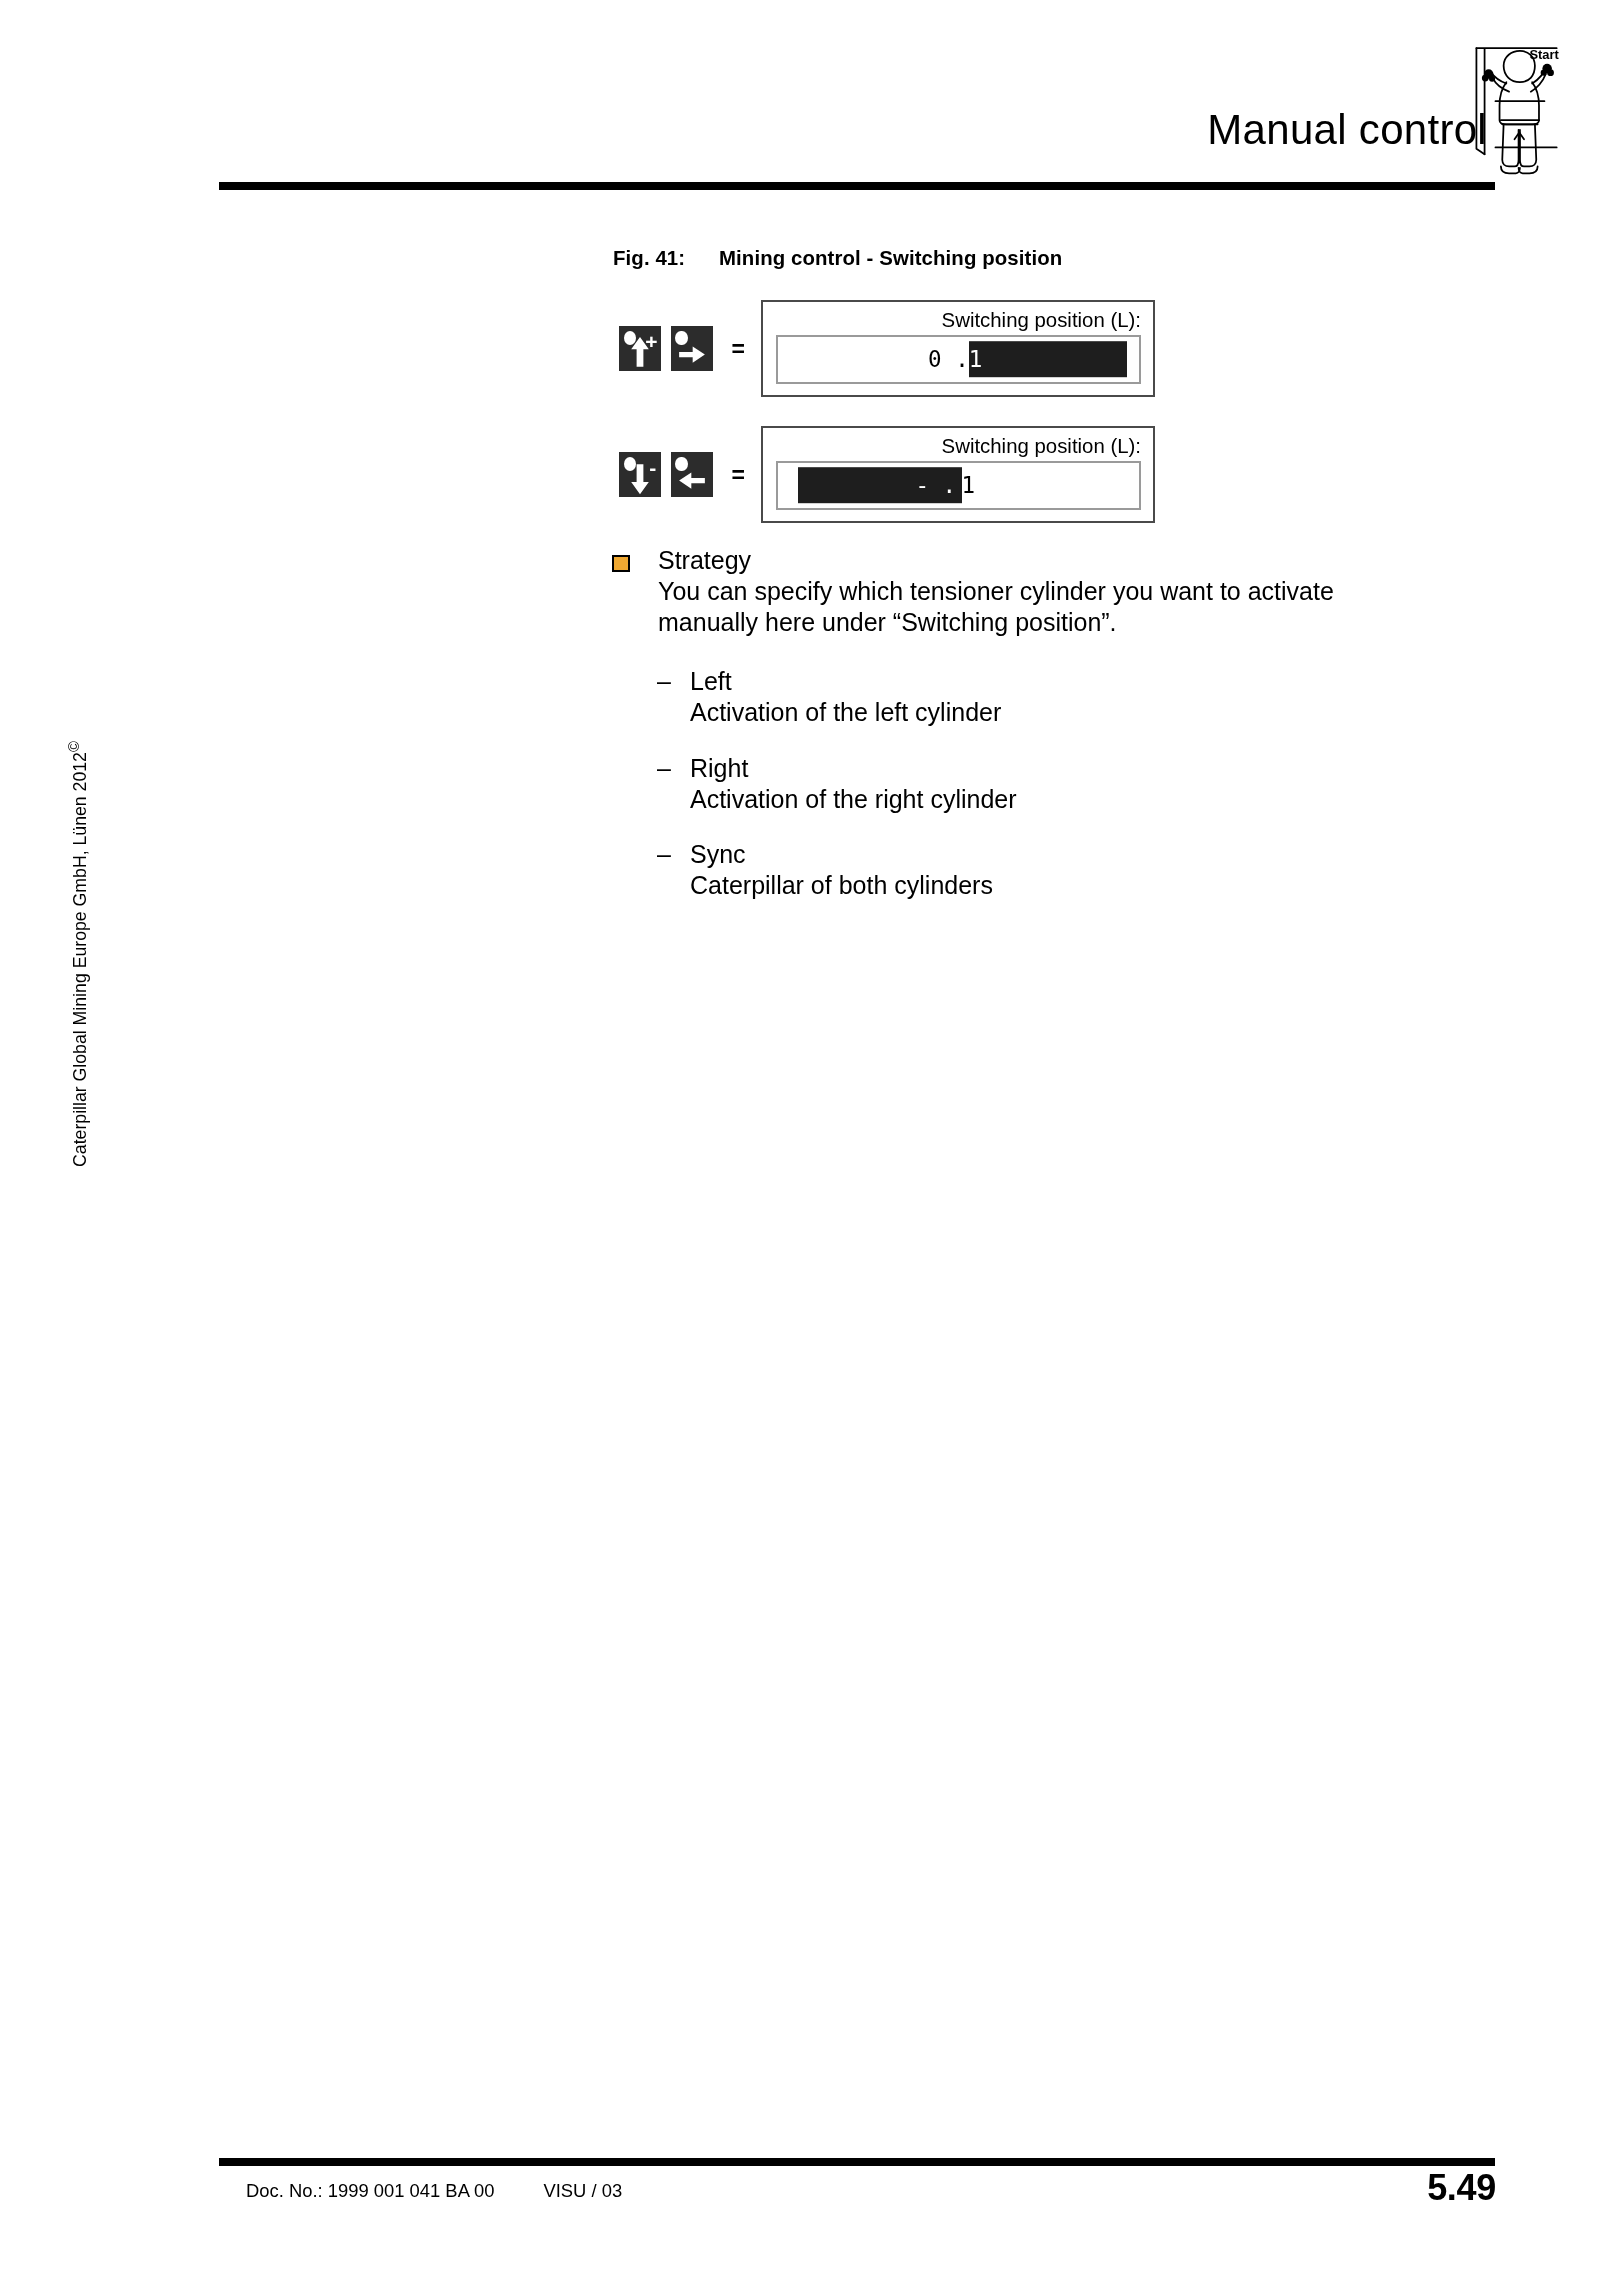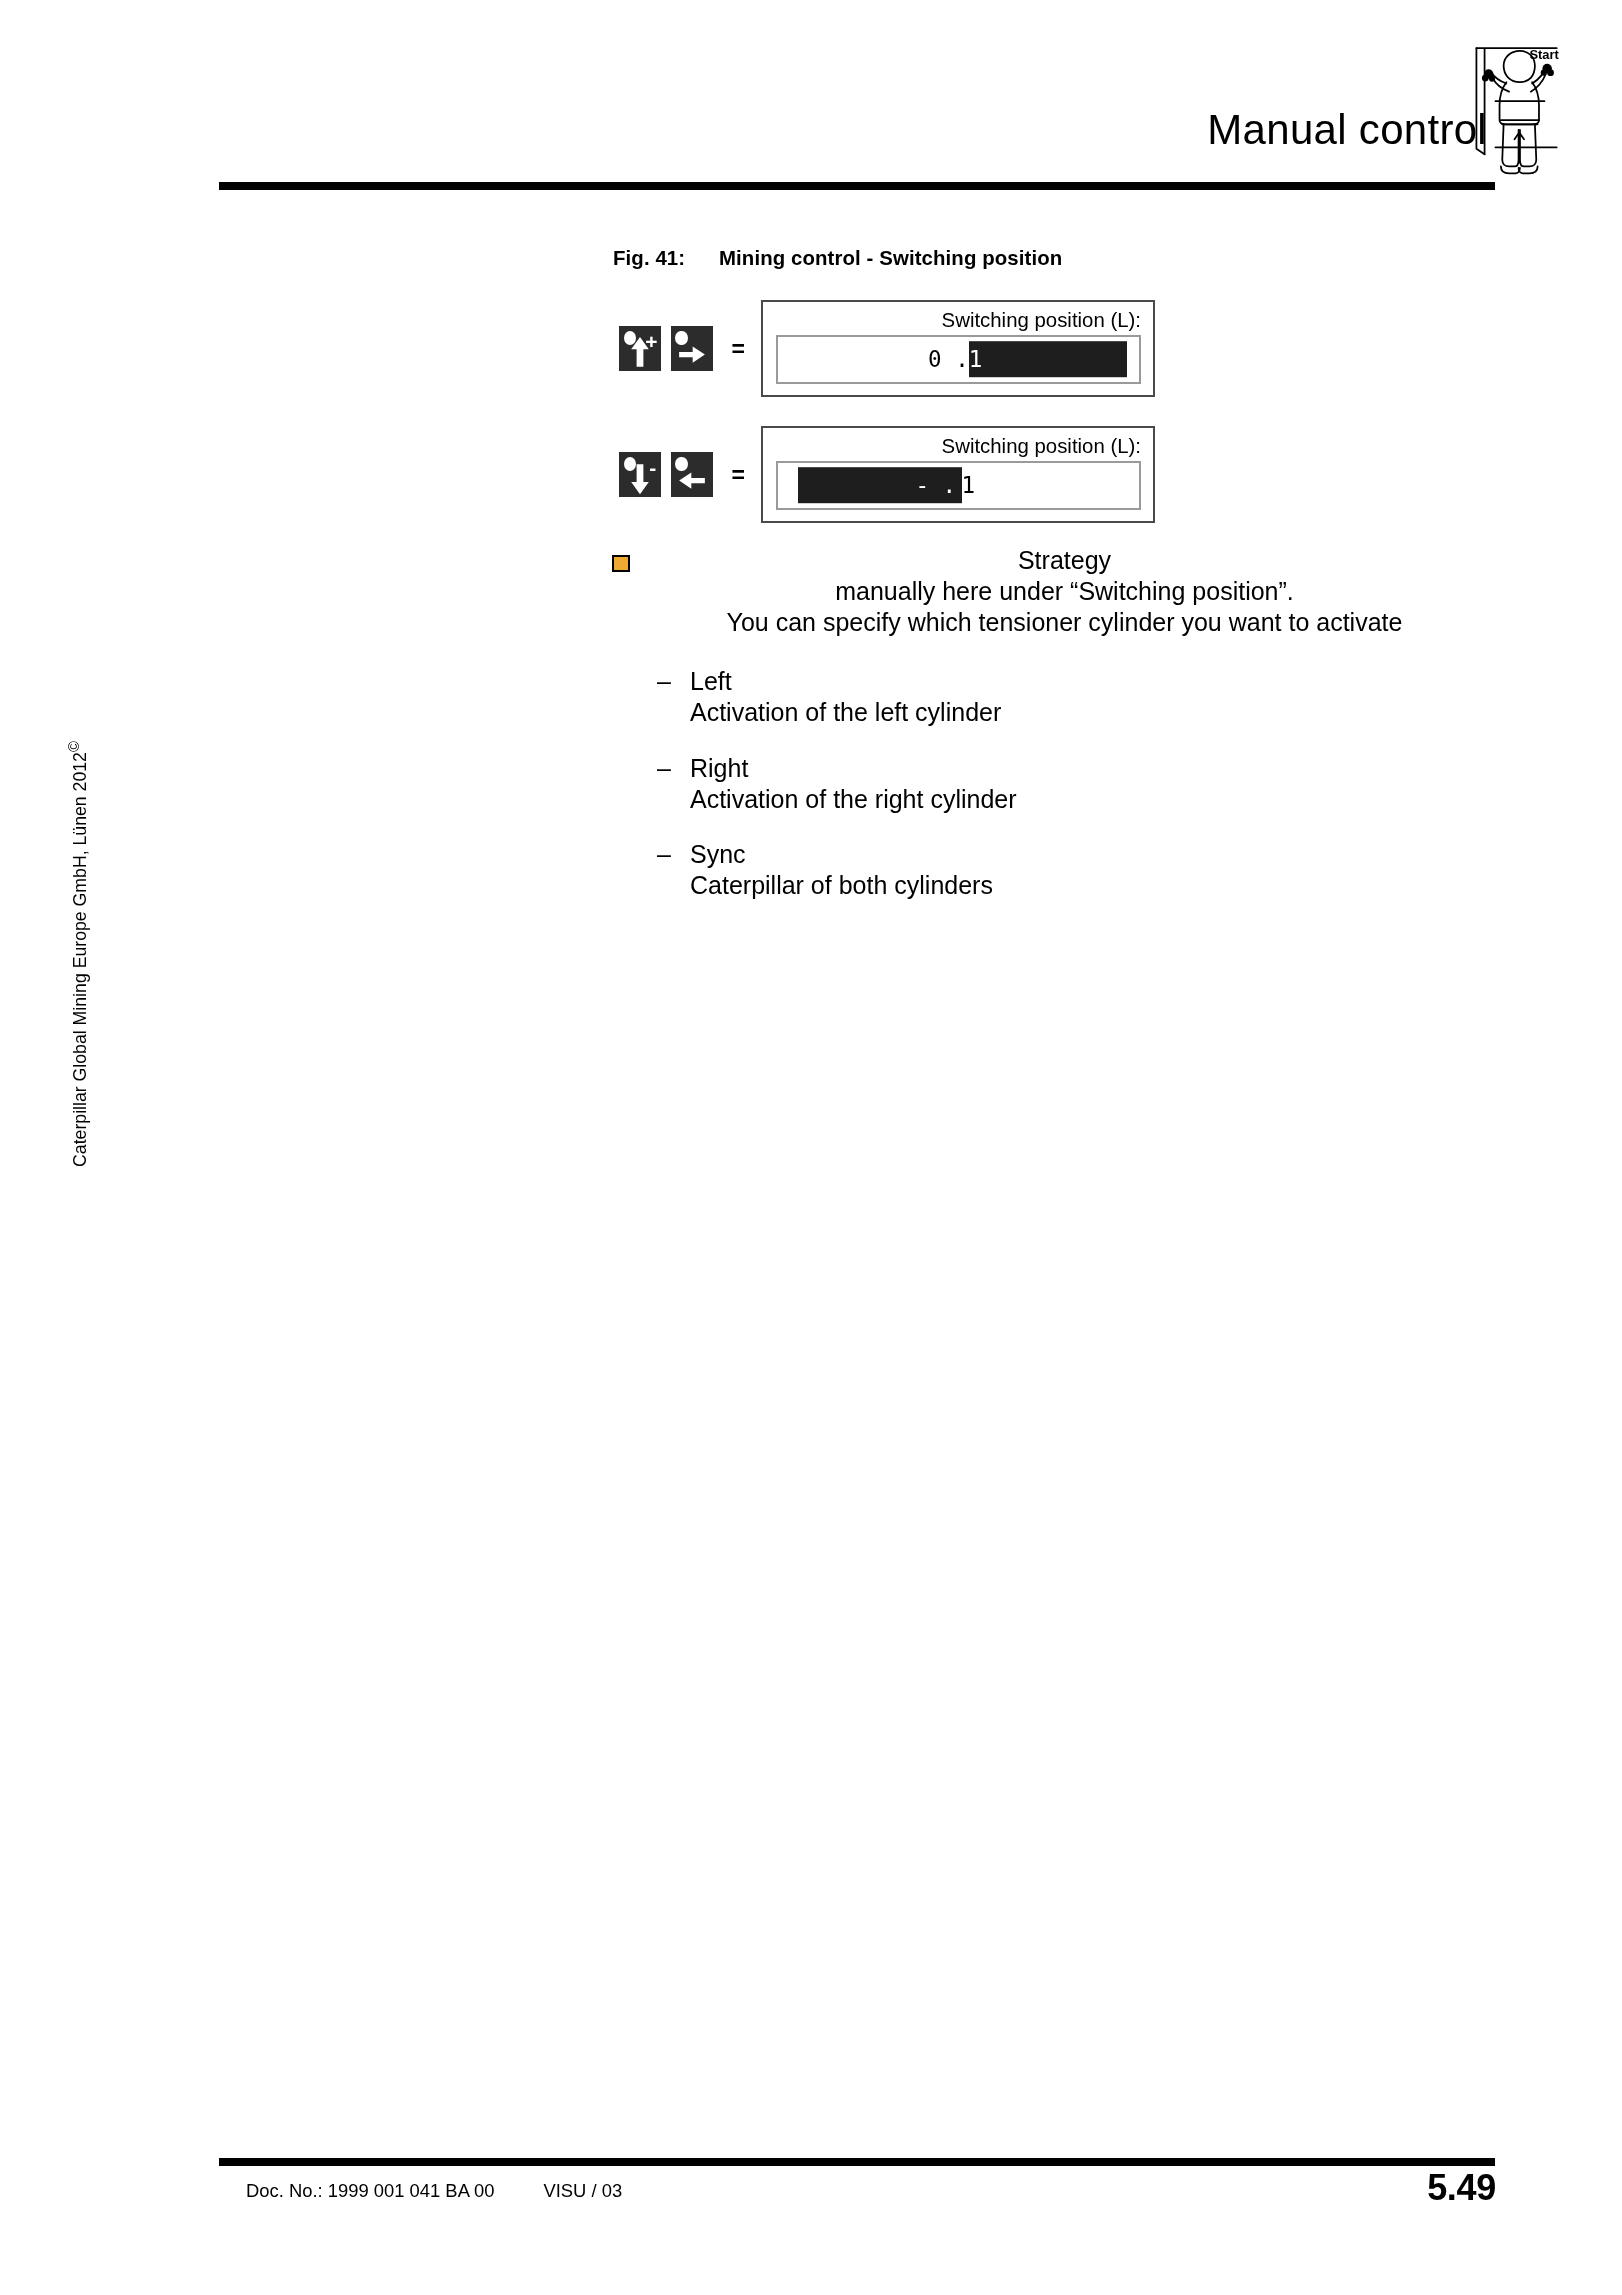--- a/index.html
+++ b/index.html
@@ -166,21 +166,20 @@
     width: 17.7px;
     height: 17.7px;
     background: #efa832;
     border: 2px solid #000000;
     box-sizing: border-box;
   }
   .strategy-text {
     margin-left: 46px;
     font-size: 25px;
     line-height: 31px;
-    text-align: center;
   }
   .strategy-heading { display: block; }
   .strategy-para { display: block; }
 
   #dash-list {
     position: absolute;
     left: 657px;
     top: 666px;
     width: 818px;
     font-size: 25px;
@@ -366,22 +365,22 @@
     </div>
   </div>
 </div>
 
 <div id="content">
 
   <div id="strategy-block">
     <span class="bullet-square"></span>
     <div class="strategy-text">
       <span class="strategy-heading">Strategy</span>
+      <span class="strategy-para">You can specify which tensioner cylinder you want to activate</span>
       <span class="strategy-para">manually here under “Switching position”.</span>
-      <span class="strategy-para">You can specify which tensioner cylinder you want to activate</span>
     </div>
   </div>
 
   <div id="dash-list">
 
     <div class="dash-item">
       <span class="dash-mark">–</span>
       <div class="dash-body">
         <span class="dash-term">Left</span>
         <span class="dash-desc">Activation of the left cylinder</span>

